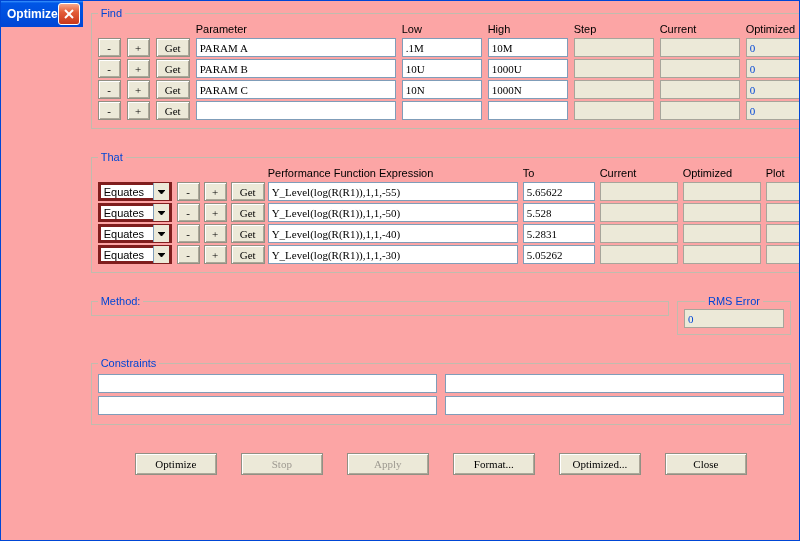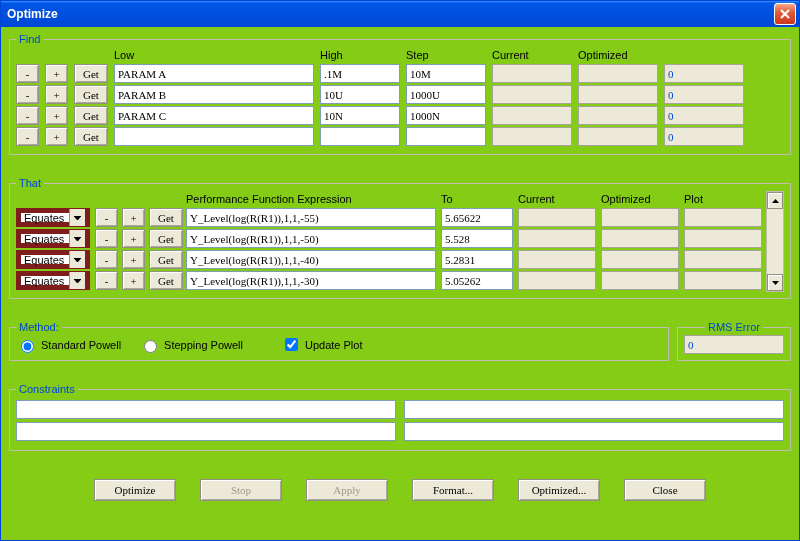--- a/index.html
+++ b/index.html
@@ -1,16 +1,16 @@
 <!DOCTYPE html>
 <html><head>
 <meta charset="utf-8">
 <style>
   html,body{margin:0;padding:0;font-family:Tahoma,Arial,sans-serif;font-size:11px;background:#ece9d8;}
-  .window{width:800px;height:541px;box-sizing:border-box;border:1px solid #0046d5;background:#84cc16;display:flex;flex-direction:column;}
+  .window{width:800px;height:541px;box-sizing:border-box;border:1px solid #0046d5;background:#fca5a5;display:flex;flex-direction:row;}
   .titlebar{height:26px;background:linear-gradient(to bottom,#3a95ff 0%,#0056e6 8%,#0050df 45%,#0046d5 100%);display:flex;align-items:center;justify-content:space-between;padding:0 3px 0 6px;}
   .titlebar-title{color:#fff;font-weight:bold;font-size:12px;}
   .title-close{width:20px;height:20px;background:linear-gradient(to bottom,#f7a88b,#e35d39 40%,#c9371a);border:1px solid #fff;border-radius:3px;display:flex;align-items:center;justify-content:center;cursor:pointer;}
   .title-close svg{stroke:#fff;stroke-width:2;}
   .client{flex:1;padding:4px 8px 6px 8px;display:flex;flex-direction:column;overflow:hidden;}
   fieldset{border:1px solid #c0bcae;margin:2px 0 20px 0;padding:2px 6px 6px 6px;}
   legend{padding:0 3px;color:#0046d5;}
   
   .ro{background:#ece9d8;border:1px solid #a7a59b;color:#888;}
   input[type=text]{height:19px;box-sizing:border-box;border:1px solid #7f9db9;font:11px Tahoma;padding:1px 3px;background:#fff;}
@@ -20,21 +20,21 @@
   .btn-get{width:34px;}
   .find-head,.find-row{display:grid;grid-template-columns:23px 23px 34px 200px 80px 80px 80px 80px 80px;column-gap:6px;align-items:center;}
   .find-head{margin:2px 0 3px 0;}
   .find-head > div{font-weight:normal;text-align:left;}
   .find-row{margin:2px 0;}
   .that-wrap{display:flex;}
   .that-main{flex:1;}
   .that-head{display:grid;grid-template-columns:74px 22px 22px 32px 250px 72px 78px 78px 78px;column-gap:5px;margin:2px 0 3px 0;}
   .that-row {display:grid;grid-template-columns:74px 22px 22px 32px 250px 72px 78px 78px 78px;column-gap:5px;margin:2px 0;align-items:center;}
   .that-head > div{text-align:left;}
-  .combo{height:19px;box-sizing:border-box;border:5px solid #7f1d1d;background:#fff;display:flex;align-items:center;justify-content:space-between;padding-left:3px;cursor:pointer;}
+  .combo{height:19px;box-sizing:border-box;border:3px solid #7f1d1d;background:#fff;display:flex;align-items:center;justify-content:space-between;padding-left:3px;cursor:pointer;}
   .combo .arrow-btn{width:15px;height:17px;background:#ece9d8;border-left:1px solid #7f9db9;display:flex;align-items:center;justify-content:center;}
   .arrow-btn svg{stroke:#000;fill:#000;}
   .scroll{width:16px;margin-left:4px;background:#ece9d8;border:1px solid #c0bcae;display:flex;flex-direction:column;justify-content:space-between;}
   .scroll .sbtn{height:15px;background:#ece9d8;border:1px solid #919084;box-shadow:inset 1px 1px 0 #fff;display:flex;align-items:center;justify-content:center;cursor:pointer;}
   .method-line{display:flex;align-items:center;gap:18px;}
   .method-line label{display:flex;align-items:center;gap:4px;}
   .rms-box{border:1px solid #c0bcae;padding:2px 6px 6px 6px;margin-left:auto;width:100px;}
   .rms-box legend{color:#0046d5;text-align:center;}
   .constraints-row{display:flex;gap:8px;margin:3px 0;}
   .constraints-row input{flex:1;}
@@ -60,20 +60,21 @@
 
   <div class="client">
 
     <fieldset>
       <legend>Find</legend>
 
       <div class="find-head">
         <div></div>
           <div></div>
           <div></div>
+        <div>Parameter</div>
         <div>Low</div>
         <div>High</div>
         <div>Step</div>
         <div>Current</div>
         <div>Optimized</div>
       </div>
 
       <div id="find-rows">
           <div class="find-row">
             <div class="btn btn-small">-</div>
@@ -224,34 +225,20 @@
                 <polygon points="0,0 7,0 3.5,4"></polygon>
               </svg>
             </div>
         </div>
       </div>
     </fieldset>
 
     <div class="method-flex">
       <fieldset style="flex:1;margin-right:8px;">
         <legend>Method:</legend>
-        <div class="method-line">
-          <label>
-            <input type="radio" name="method" checked="" style="">
-            <span>Standard Powell</span>
-          </label>
-          <label>
-            <input type="radio" name="method" style="">
-            <span>Stepping Powell</span>
-          </label>
-          <label style="margin-left:20px;">
-            <input type="checkbox" checked="" style="">
-            <span>Update Plot</span>
-          </label>
-        </div>
       </fieldset>
       <fieldset class="rms-box">
         <legend>RMS Error</legend>
         <input type="text" class="ro" readonly="" style="width: 100%; color: rgb(0, 70, 213);" value="0">
       </fieldset>
     </div>
 
     <fieldset>
       <legend>Constraints</legend>
       <div class="constraints-row">

